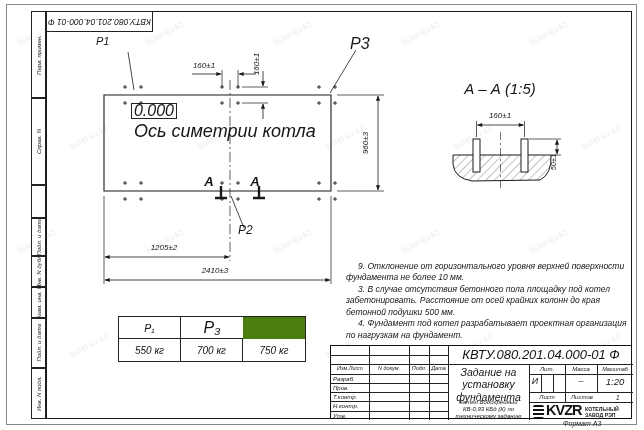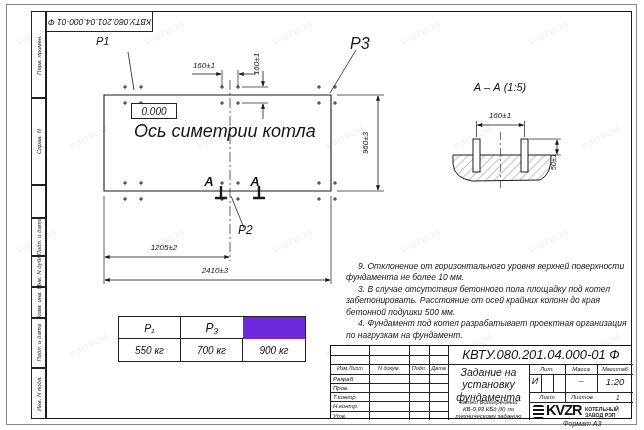--- a/index.html
+++ b/index.html
@@ -118,32 +118,32 @@
         <path d="M175 156V168M169 168H181"></path>
         <path d="M213 156V168M207 168H219"></path>
       </g>
     </g>
   </svg>
 
   <div class="t" style="left:96px;top:35px;font-size:11px">P1</div>
   <div class="t" style="left:350px;top:35px;font-size:16px">P3</div>
   <div class="t" style="left:238px;top:224px;font-size:12px">P2</div>
   <div class="abs ctr" style="left:131px;top:103px;width:46px;height:16px;border:1px solid #222;background:#fff">
-    <span class="t" style="position:static;font-size:10px">0.000</span>
+    <span class="t" style="position:static;font-size:16px">0.000</span>
   </div>
   <div class="t" style="left:134px;top:122px;font-size:18px">Ось симетрии котла</div>
   <div class="t ctr" style="left:189px;top:62px;width:30px;font-size:8px">160±1</div>
   <div class="t ctr" style="left:240px;top:58px;width:34px;height:12px;font-size:8px;transform:rotate(-90deg)">160±1</div>
   <div class="t ctr" style="left:344px;top:137px;width:44px;height:12px;font-size:8px;transform:rotate(-90deg)">960±3</div>
   <div class="t ctr" style="left:134px;top:244px;width:60px;font-size:8px">1205±2</div>
   <div class="t ctr" style="left:185px;top:267px;width:60px;font-size:8px">2410±3</div>
   <div class="t ctr" style="left:202px;top:175px;width:14px;font-size:13px;font-weight:bold">А</div>
   <div class="t ctr" style="left:248px;top:175px;width:14px;font-size:13px;font-weight:bold">А</div>
 
-  <div class="t ctr" style="left:440px;top:81px;width:120px;font-size:11px">А – А (1:5)</div>
+  <div class="t ctr" style="left:440px;top:81px;width:120px;font-size:15px">А – А (1:5)</div>
   <svg class="abs" style="left:440px;top:98px" width="175" height="105" viewBox="0 0 175 105">
     <defs>
       <pattern id="hatch" width="6" height="6" patternUnits="userSpaceOnUse" patternTransform="rotate(45)">
         <line x1="0" y1="0" x2="0" y2="6" stroke="#666" stroke-width=".8"></line>
       </pattern>
       <marker id="arr2" viewBox="0 0 10 10" refX="9" refY="5" markerWidth="9" markerHeight="6.5" orient="auto-start-reverse">
         <path d="M0 1 10 5 0 9z" fill="#1a1a1a"></path>
       </marker>
     </defs>
     <path d="M13 57H111Q112 76 100 82L32 83Q14 80 13 66Z" fill="url(#hatch)" stroke="#1a1a1a" stroke-width="1"></path>
@@ -155,29 +155,29 @@
       <path d="M89 41H121M112 57H121"></path>
     </g>
     <g stroke="#1a1a1a" fill="none" stroke-width=".8">
       <path d="M37.5 27H83.5" marker-start="url(#arr2)" marker-end="url(#arr2)"></path>
       <path d="M117 42V56" marker-start="url(#arr2)" marker-end="url(#arr2)"></path>
     </g>
   </svg>
   <div class="t ctr" style="left:477px;top:112px;width:46px;font-size:8px">160±1</div>
   <div class="t ctr" style="left:537px;top:157px;width:34px;height:10px;font-size:7.5px;transform:rotate(-90deg)">50±1</div>
 
-  <div class="abs" style="left:118px;top:316px;border:1px solid #222;background:#6d28d9">
+  <div class="abs" style="left:118px;top:316px;border:1px solid #222;background:#4d7c0f">
     <div class="lrow">
       <div class="lcell" style="height:22px;border-right:1px solid #222;border-bottom:1px solid #222;font-size:10.5px">P₁</div>
-      <div class="lcell" style="height:22px;border-bottom:1px solid #222;font-size:12px">P₃</div>
+      <div class="lcell" style="height:22px;border-bottom:1px solid #222;font-size:16px">P₃</div>
     </div>
     <div class="lrow">
       <div class="lcell" style="height:22px;border-right:1px solid #222;font-size:10px">550 кг</div>
       <div class="lcell" style="height:22px;border-right:1px solid #222;font-size:10px">700 кг</div>
-      <div class="lcell" style="height:22px;font-size:10px">900 кг</div>
+      <div class="lcell" style="height:22px;font-size:10px">750 кг</div>
     </div>
   </div>
 
   <div class="abs" style="left:346px;top:261px;width:286px;font-style:italic;font-size:8.5px;line-height:1.35;color:#151515">
     <p style="text-indent:12px">9. Отклонение от горизонтального уровня верхней поверхности фундамента не более 10 мм.</p>
     <p style="text-indent:12px">3. В случае отсутствия бетонного пола площадку под котел забетонировать. Расстояние от осей крайних колонн до края бетонной подушки 500 мм.</p>
     <p style="text-indent:12px">4. Фундамент под котел разрабатывает проектная организация по нагрузкам на фундамент.</p>
   </div>
 
   <div class="abs" style="left:330px;top:345px;width:302px;height:74px;border:1.5px solid #111;background:#fff">

